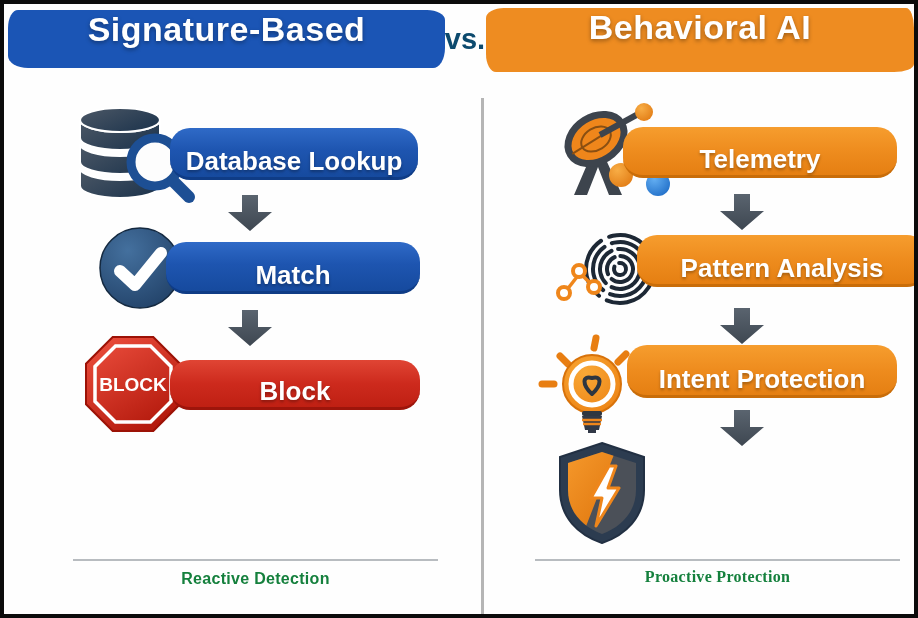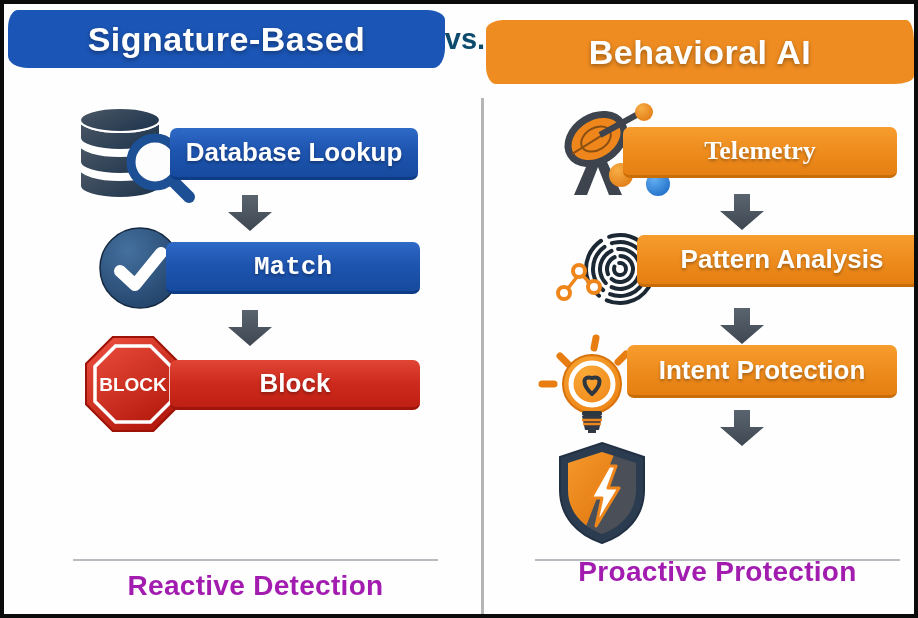--- a/index.html
+++ b/index.html
@@ -1,49 +1,49 @@
 <!DOCTYPE html>
 <html><head>
 <meta charset="utf-8">
 <style>
   * { margin:0; padding:0; box-sizing:border-box; }
   html,body { background:#ffffff; font-family:"Liberation Sans", sans-serif; }
   .canvas { position:relative; width:918px; height:618px; background:#fefefe;
             border:4px solid #0b0b0b; overflow:hidden; }
 
   
-  .banner { position:absolute; display:flex; align-items:center; justify-content:center;
+  .banner { position:absolute; display:flex; justify-content:center;
             color:#fff; font-weight:bold; font-size:34px; letter-spacing:.5px;
             text-shadow:0 2px 4px rgba(0,0,0,.35); }
   .banner.blue   { left:4px;  top:6px; width:437px; height:58px; background:#1b55b5;
                    border-radius:10px 18px 12px 20px / 18px 10px 20px 12px; }
   .banner.orange { left:482px; top:4px; width:428px; height:64px; background:#ee8c21;
-                   border-radius:18px 8px 20px 10px / 10px 20px 8px 18px;margin-top:12px; }
+                   border-radius:18px 8px 20px 10px / 10px 20px 8px 18px; }
   .vs { position:absolute; left:436px; top:19px; width:50px; text-align:center;
         font-weight:bold; font-size:29px; color:#0c4a6e; }
 
   .divider { position:absolute; left:477px; top:94px; width:3px; height:516px; background:#b5b5b5; }
 
   
-  .pill { position:absolute; display:flex; align-items:center; justify-content:center;
-          color:#fff; font-weight:bold; font-size:26px; border-radius:7px;
+  .pill { position:absolute; display:flex; align-items:flex-end; justify-content:center;
+          color:#fff; font-weight:bold; font-size:26px; border-radius:20px;
           text-shadow:0 2px 3px rgba(0,0,0,.3); }
   .pill.blue   { background:linear-gradient(180deg,#2f6ac7 0%,#1e55b0 45%,#164a9e 100%);
                  border-bottom:3px solid #0f3c86; }
   .pill.red    { background:linear-gradient(180deg,#e04534 0%,#cd2a1d 50%,#bf2013 100%);
                  border-bottom:3px solid #9d150b; }
   .pill.orange { background:linear-gradient(180deg,#f69d2e 0%,#ee8c1e 50%,#e57f12 100%);
                  border-bottom:3px solid #c96d09; }
 
   .icon  { position:absolute; }
   .arrow { position:absolute; width:44px; height:36px; }
 
   .footer-line  { position:absolute; height:2px; background:#b8bcc0; }
   .footer-label { position:absolute; text-align:center; font-weight:bold;
-                  font-size:28px; color:#a21caf; letter-spacing:.3px; }
+                  font-size:16px; color:#15803d; letter-spacing:.3px; }
   .oct-text { font-family:"Liberation Sans",sans-serif; font-weight:bold; }
 </style>
 </head>
 <body>
 
 <div class="canvas">
 
   <div class="banner blue">
     <span>Signature-Based</span>
   </div>
@@ -85,21 +85,21 @@
   <svg class="icon" style="left:94px; top:222px;" width="84" height="84" viewBox="0 0 84 84">
     <defs>
       <radialGradient id="gChk" cx="0.35" cy="0.28" r="0.95">
         <stop offset="0" stop-color="#44709e"></stop>
           <stop offset="1" stop-color="#1c3a5f"></stop>
       </radialGradient>
     </defs>
     <circle cx="42" cy="42" r="40" fill="url(#gChk)" stroke="#142940" stroke-width="1.5"></circle>
     <path d="M22 45 L37 59 L63 27" stroke="#fff" stroke-width="12" fill="none" stroke-linecap="round" stroke-linejoin="round"></path>
   </svg>
-  <div class="pill blue" style="left:162px; top:238px; width:254px; height:52px;font-family:Liberation Mono, monospace;">
+  <div class="pill blue" style="left:162px; top:238px; width:254px; height:52px;">
     <span>Match</span>
   </div>
 
   <svg class="arrow" style="left:224px; top:306px;" viewBox="0 0 44 36">
     <polygon points="14,0 30,0 30,17 44,17 22,36 0,17 14,17" fill="url(#gAr1)"></polygon>
   </svg>
 
   <svg class="icon" style="left:80px; top:331px;" width="98" height="98" viewBox="0 0 98 98">
     <defs>
       <linearGradient id="gOct" x1="0" y1="0" x2="0.6" y2="1">
@@ -136,21 +136,21 @@
       <line x1="12" y1="36" x2="68" y2="36" stroke="#8a4f12" stroke-width="2"></line>
     </g>
     <line x1="44" y1="32" x2="84" y2="10" stroke="#3d444d" stroke-width="6"></line>
     <circle cx="88" cy="9" r="9" fill="url(#gOrb)"></circle>
     <line x1="66" y1="72" x2="94" y2="50" stroke="#272e37" stroke-width="5"></line>
     <line x1="94" y1="50" x2="101" y2="79" stroke="#272e37" stroke-width="5"></line>
     <circle cx="94" cy="49" r="13" fill="url(#gBlu)"></circle>
     <circle cx="65" cy="72" r="12" fill="url(#gOrb)"></circle>
     <circle cx="102" cy="81" r="12" fill="url(#gBlu)"></circle>
   </svg>
-  <div class="pill orange" style="left:619px; top:123px; width:274px; height:51px;font-family:Liberation Serif, serif;">
+  <div class="pill orange" style="left:619px; top:123px; width:274px; height:51px;">
     <span>Telemetry</span>
   </div>
 
   <svg class="arrow" style="left:716px; top:190px;" viewBox="0 0 44 36">
     <polygon points="14,0 30,0 30,17 44,17 22,36 0,17 14,17" fill="url(#gAr1)"></polygon>
   </svg>
 
   <svg class="icon" style="left:552px; top:223px;" width="112" height="88" viewBox="0 0 112 88">
     <g transform="rotate(-12 64 42)" stroke="#1d2835" fill="none" stroke-linecap="round">
       <circle cx="64" cy="42" r="6" stroke-width="4" stroke-dasharray="22 6"></circle>
@@ -214,15 +214,15 @@
         <path d="M49 12 L83 23 L83 50 C83 72 68 87 49 94 C30 87 15 72 15 50 L15 23 Z"></path>
       </clipPath>
     </defs>
     <path d="M49 3 L91 17 L91 50 C91 77 73 95 49 103 C25 95 7 77 7 50 L7 17 Z" fill="#2c3c50" stroke="#223043" stroke-width="2"></path>
     <path d="M49 12 L83 23 L83 50 C83 72 68 87 49 94 C30 87 15 72 15 50 L15 23 Z" fill="#4b5058"></path>
     <polygon points="15,12 62,12 30,94 15,94" fill="url(#gShieldOr)" clip-path="url(#clipInnerShield)"></polygon>
     <polygon points="56,26 38,58 49,58 43,86 66,48 55,48 63,26" fill="#ffffff" stroke="#ef861b" stroke-width="3" stroke-linejoin="round"></polygon>
   </svg>
 
   <div class="footer-line" style="left:531px; top:555px; width:365px;"></div>
-  <div class="footer-label" style="left:531px; top:552px; width:365px;">Proactive Protection</div>
+  <div class="footer-label" style="left:531px; top:564px; width:365px;font-family:Liberation Serif, serif;">Proactive Protection</div>
 
 </div>
 
 </body></html>

